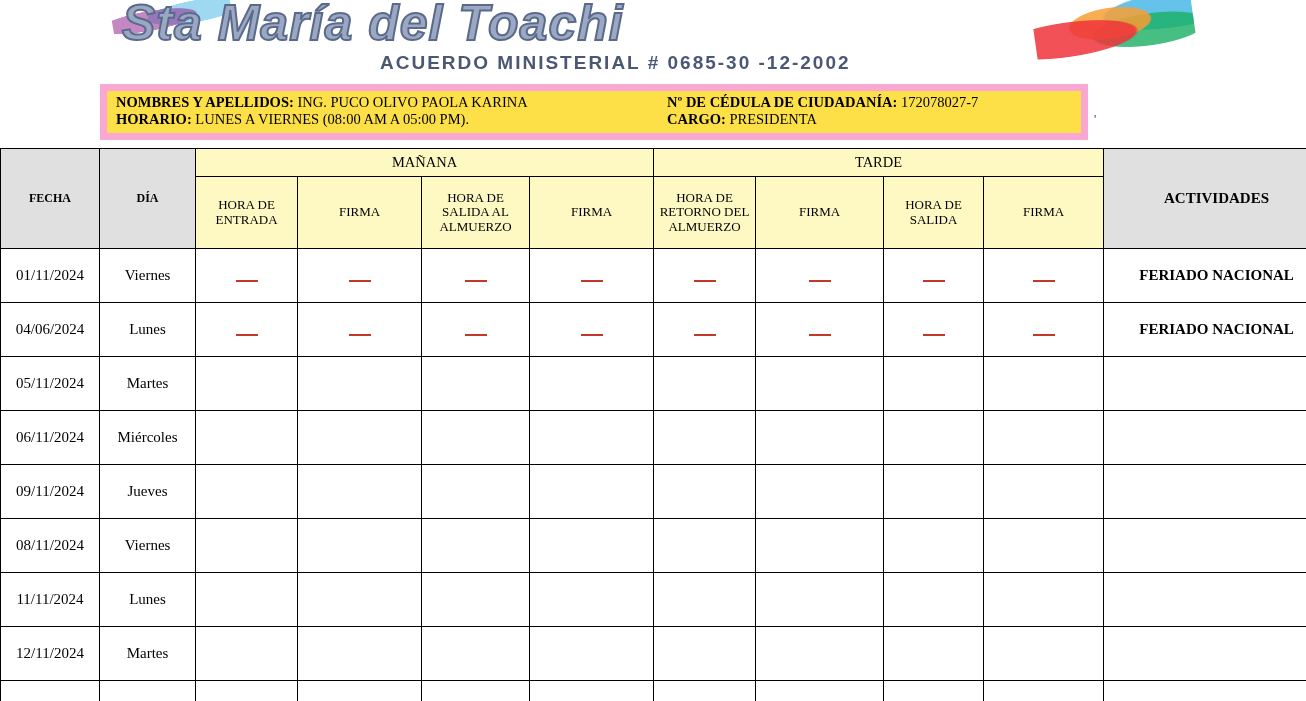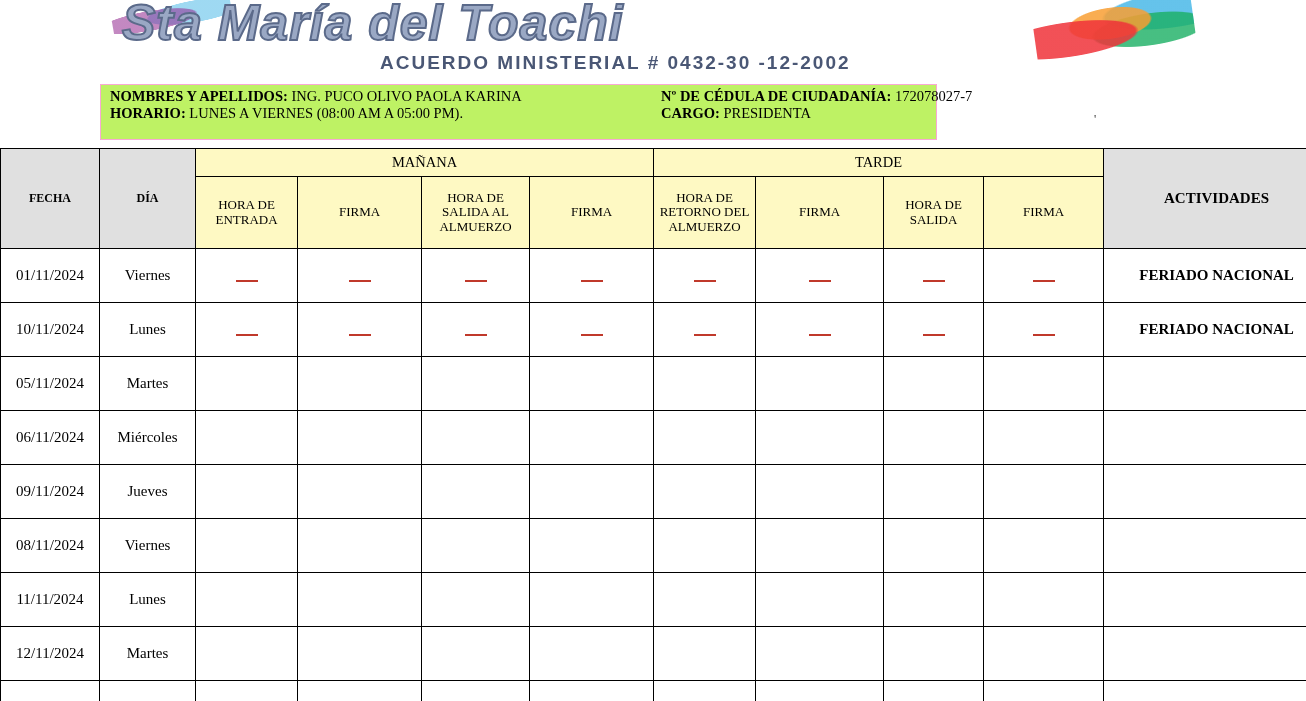--- a/index.html
+++ b/index.html
@@ -77,26 +77,26 @@
       radial-gradient(ellipse at 30% 50%, rgba(146,39,143,0.55) 0 40%, rgba(146,39,143,0) 42%),
       radial-gradient(ellipse at 70% 45%, rgba(41,171,226,0.45) 0 40%, rgba(41,171,226,0) 42%);
     transform: rotate(-10deg);
   }
 
   
   .header-box {
     position: absolute;
     left: 100px;
     top: 84px;
-    width: 837px;
+    width: 988px;
     height: 56px;
-    border: 1px solid #f9a8d4;
+    border: 7px solid #f9a8d4;
     box-sizing: border-box;
     padding: 3px 0 0 0;
-    background: #bef264;
+    background: #fde047;
   }
   .hdr-line {
     position: relative;
     height: 17px;
     font-size: 14.5px;
     line-height: 17px;
     white-space: nowrap;
   }
   .hdr-left {
     position: absolute;
@@ -175,21 +175,21 @@
 </style>
 </head>
 <body>
 
 <div class="page">
 
   <div class="banner">
     <div class="banner-swoosh2"></div>
     <div class="banner-swoosh"></div>
     <div class="banner-title">Sta María del Toachi</div>
-    <div class="banner-sub">ACUERDO MINISTERIAL # 0432-30 -12-2002</div>
+    <div class="banner-sub">ACUERDO MINISTERIAL # 0685-30 -12-2002</div>
   </div>
 
   <div class="header-box">
     <div class="hdr-line">
       <span class="hdr-left">
         <span class="bold">NOMBRES Y APELLIDOS:</span>
         <span>ING. PUCO OLIVO PAOLA KARINA</span>
       </span>
       <span class="hdr-right">
         <span class="bold">Nº DE CÉDULA DE CIUDADANÍA:</span>
@@ -251,21 +251,21 @@
           <td class="blank"><span class="dash"></span></td>
           <td class="blank"><span class="dash"></span></td>
           <td class="blank"><span class="dash"></span></td>
           <td class="blank"><span class="dash"></span></td>
           <td class="blank"><span class="dash"></span></td>
           <td class="blank"><span class="dash"></span></td>
           <td class="blank"><span class="dash"></span></td>
           <td class="act-cell">FERIADO NACIONAL</td>
         </tr>
         <tr>
-          <td class="date">10/11/2024</td>
+          <td class="date">04/06/2024</td>
           <td class="day">Lunes</td>
           <td class="blank"><span class="dash"></span></td>
           <td class="blank"><span class="dash"></span></td>
           <td class="blank"><span class="dash"></span></td>
           <td class="blank"><span class="dash"></span></td>
           <td class="blank"><span class="dash"></span></td>
           <td class="blank"><span class="dash"></span></td>
           <td class="blank"><span class="dash"></span></td>
           <td class="blank"><span class="dash"></span></td>
           <td class="act-cell">FERIADO NACIONAL</td>

